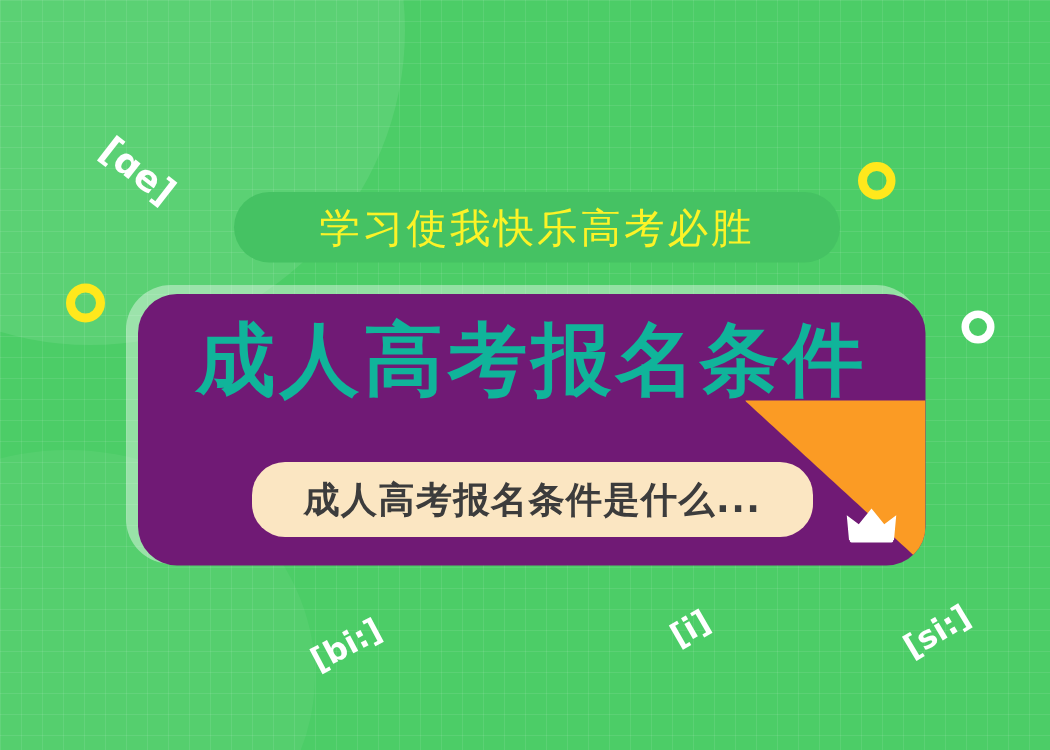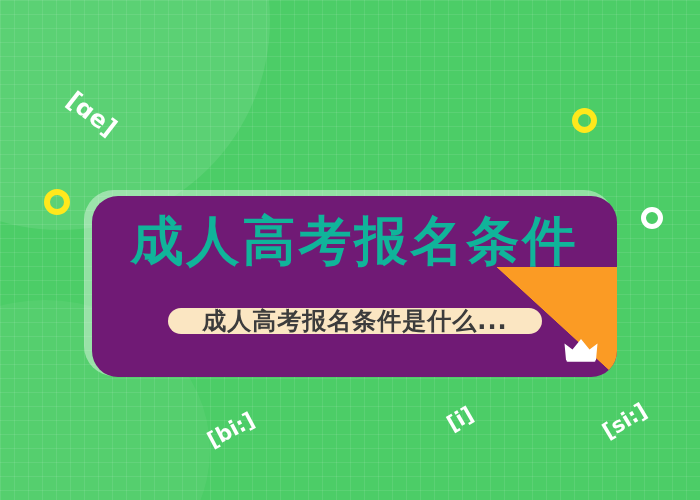--- a/index.html
+++ b/index.html
@@ -190,21 +190,21 @@
     font-family: "DejaVu Sans", "Liberation Sans", sans-serif;
     line-height: 1;
   }
 
   
   .sub-pill {
     position: absolute;
     left: 76px;
     top: 112px;
     width: 374px;
-    height: 26px;
+    height: 50px;
     border-radius: 22px;
     background: #fbe6c2;
     display: flex;
     align-items: center;
     justify-content: center;
     box-sizing: border-box;
     text-align: right;
   }
   .sub-text {
     color: #3c3c3c;
@@ -226,20 +226,23 @@
 
   <div class="ring ring-yellow-left"></div>
   <div class="ring ring-yellow-right"></div>
   <div class="ring ring-white"></div>
 
   <div class="phonetic ph-ae">[ɑe]</div>
   <div class="phonetic ph-bi">[bi:]</div>
   <div class="phonetic ph-i">[i]</div>
   <div class="phonetic ph-si">[si:]</div>
 
+  <div class="slogan-pill">
+    <span class="slogan-text">学习使我快乐高考必胜</span>
+  </div>
 
   <div class="card-shadow"></div>
 
   <div class="card">
 
     <div class="corner-wedge">
       <svg class="crown-icon" viewBox="0 0 36 26">
         <path d="M3 23 L1.5 6.5 L9.5 12.5 L18 2 L26.5 12.5 L34.5 6.5 L33 23 Z" fill="#ffffff"></path>
         <rect x="3.5" y="20.5" width="29" height="4.2" rx="1.2" fill="#ffffff"></rect>
       </svg>

